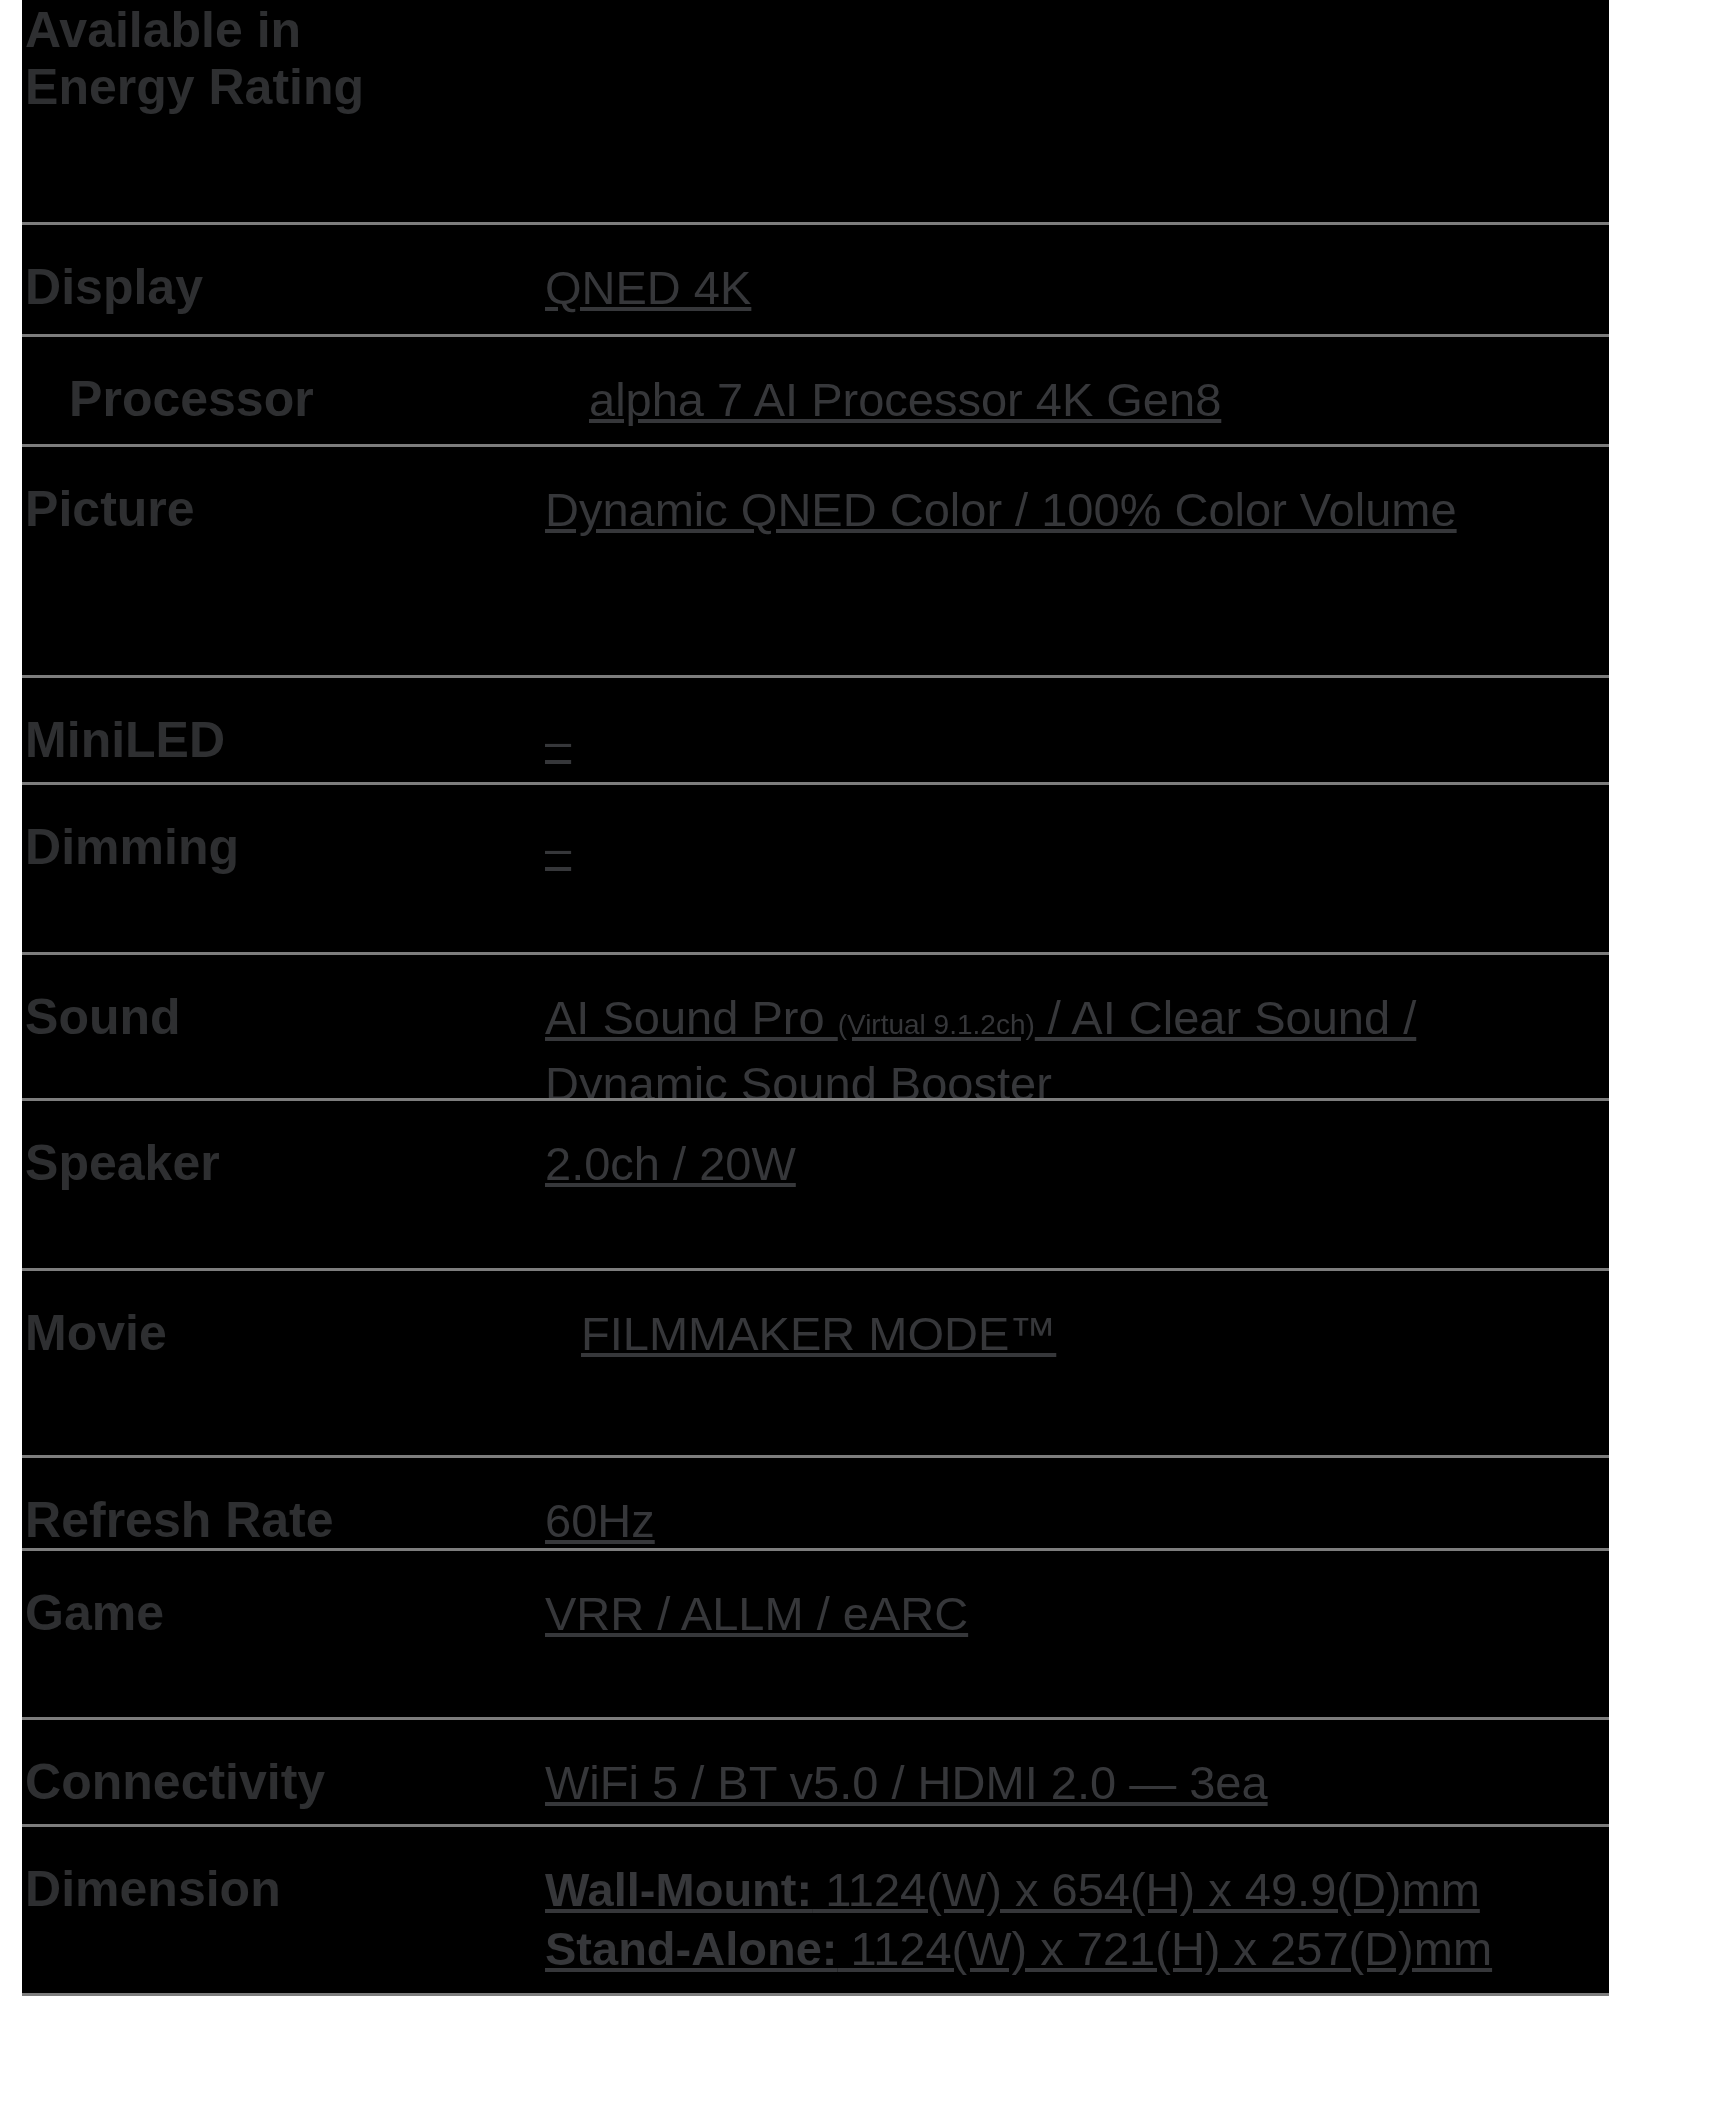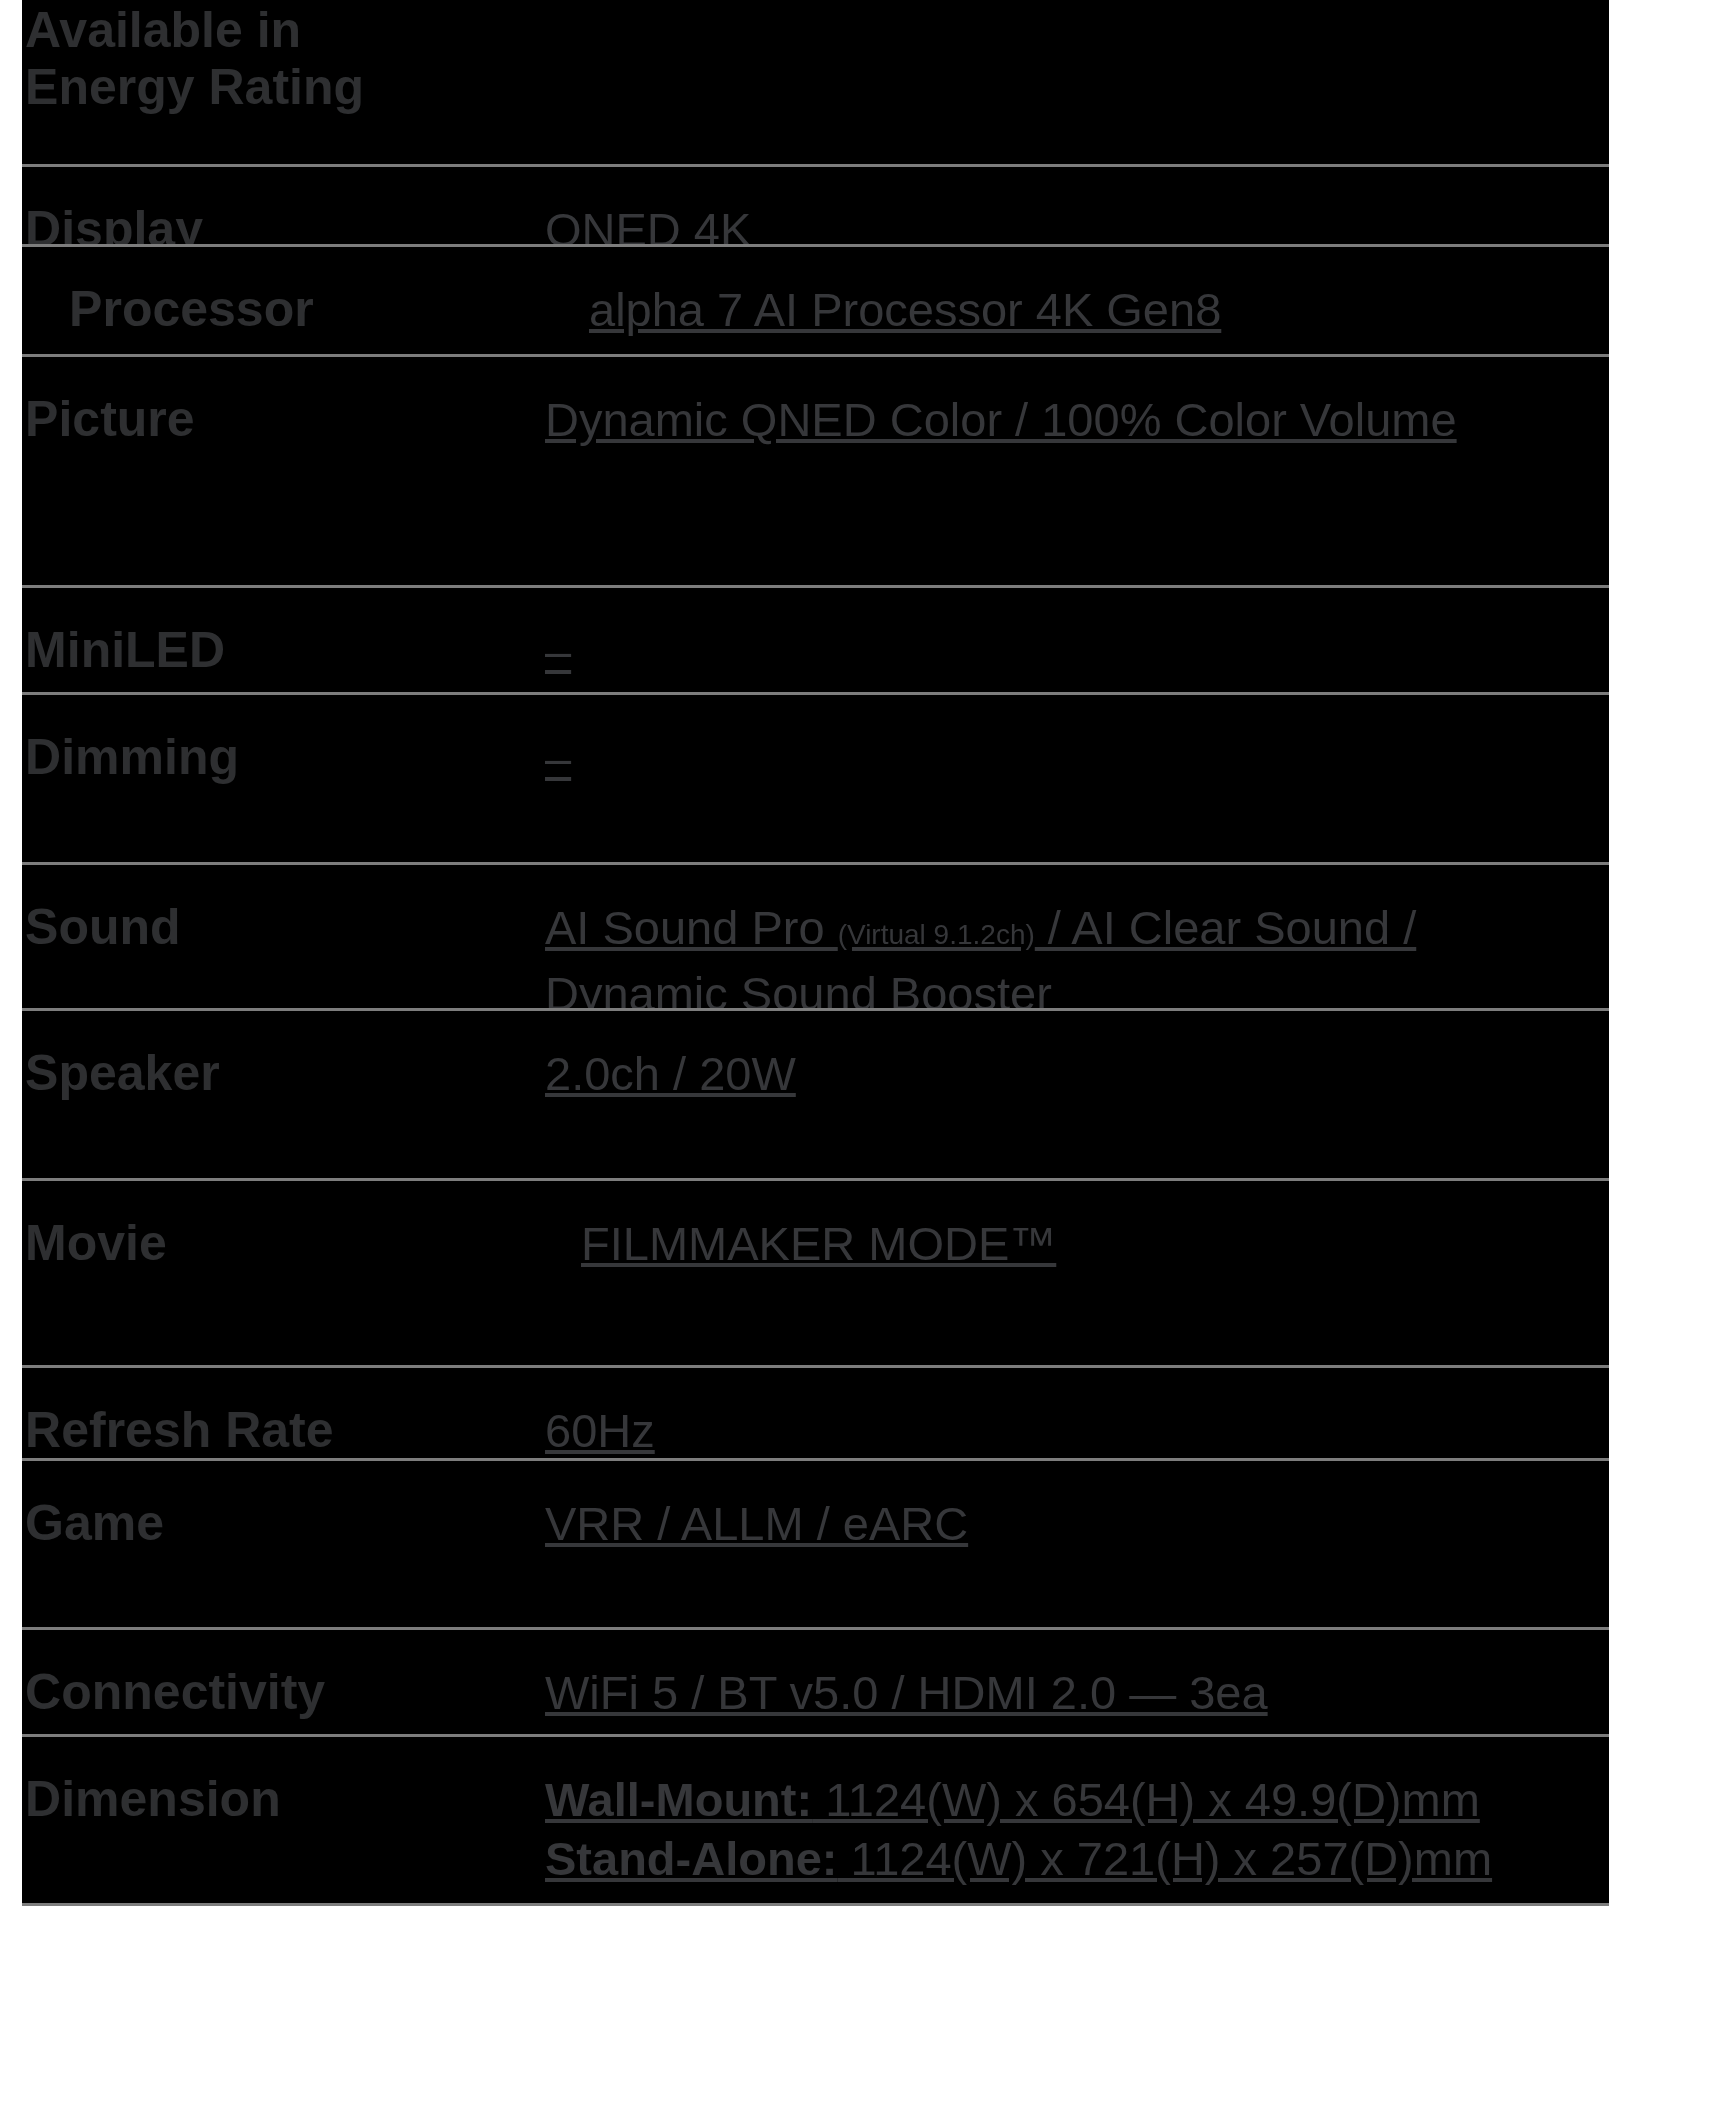--- a/index.html
+++ b/index.html
@@ -19,22 +19,22 @@
     background:var(--table-bg);
     border-bottom:3.9px solid var(--divider);
   }
   .row{
     display:flex;
     align-items:flex-start;
     padding-top:33px;
     overflow:hidden;
   }
   .spec-table > .row + .row{border-top:3.9px solid var(--divider);}
-  .row-header{height:164px;padding-top:1.6px;}
-  .row-display{height:80px;}
+  .row-header{height:222px;padding-top:1.6px;}
+  .row-display{height:112px;}
   .row-processor{height:110px;padding-left:44px;}
   .row-picture{height:231px;}
   .row-miniled{height:107px;}
   .row-dimming{height:170px;}
   .row-sound{height:146px;}
   .row-speaker{height:170px;}
   .row-movie{height:187px;gap:36px;}
   .row-refresh-rate{height:93px;}
   .row-game{height:169px;}
   .row-connectivity{height:107px;}

